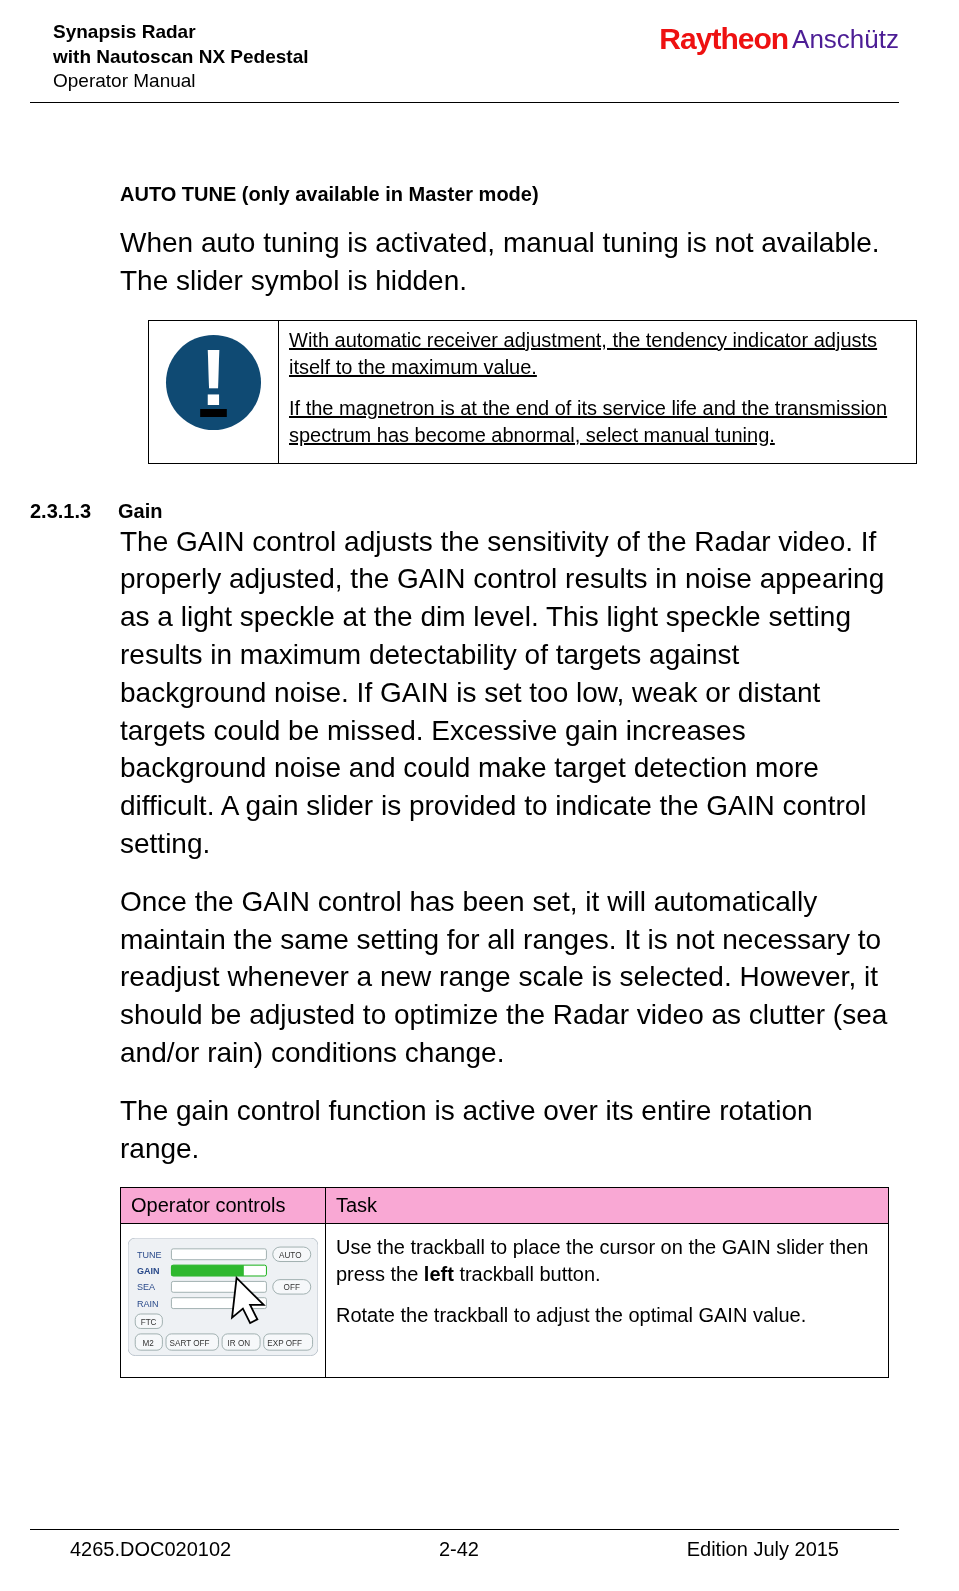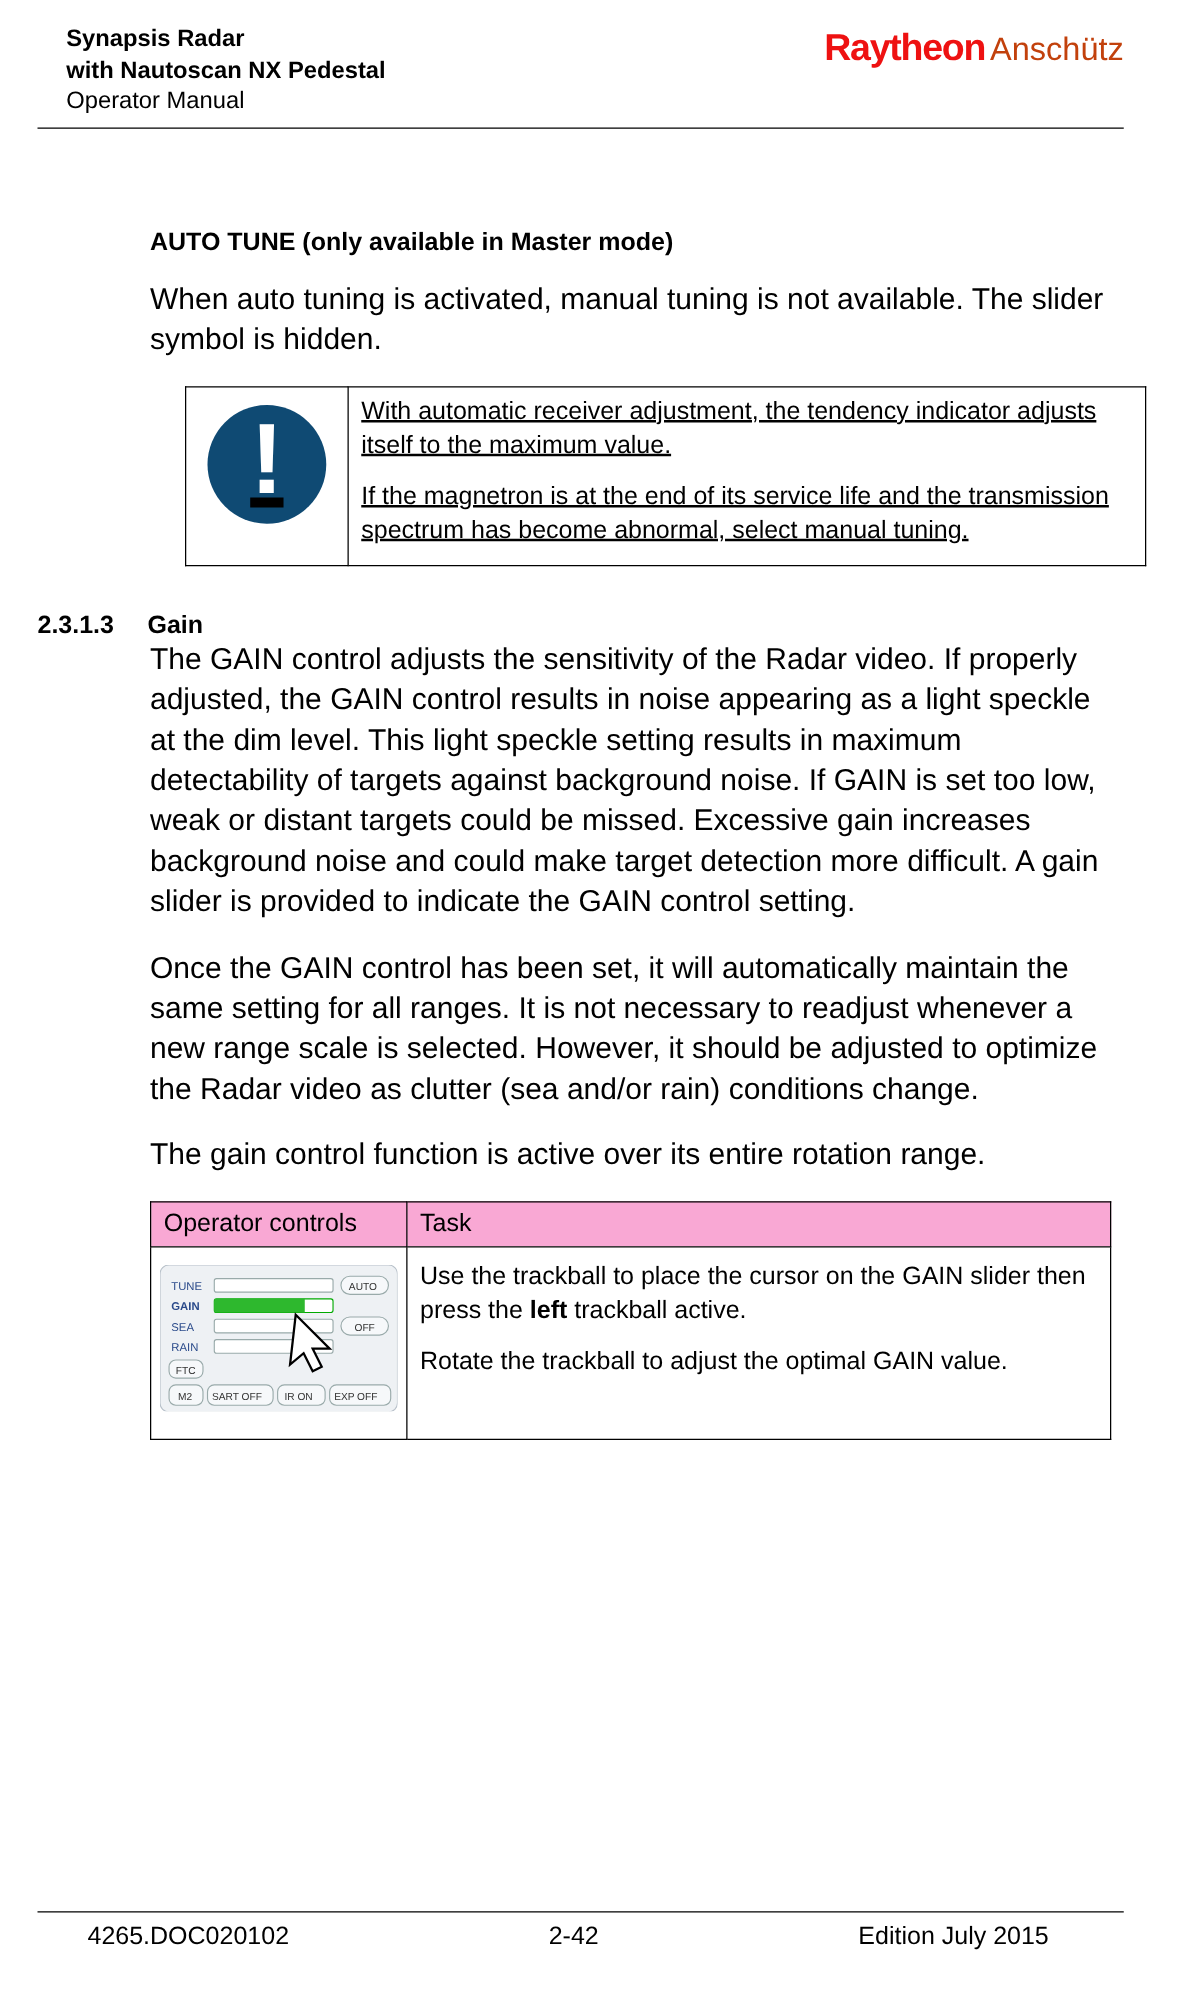--- a/index.html
+++ b/index.html
@@ -40,40 +40,40 @@
     .raytheon {
       font-family: Arial, sans-serif;
       font-weight: 700;
       font-size: 30px;
       color: #e11;
       letter-spacing: -1px;
     }
     .anschutz {
       font-family: Arial, sans-serif;
       font-size: 26px;
-      color: #c2410c;
+      color: #4c1d95;
       font-weight: 400;
     }
     hr.top-rule {
       border: none;
       border-top: 1.5px solid #000;
       margin: 8px 0 0 0;
     }
     .content {
       padding-left: 90px;
       padding-right: 10px;
       padding-top: 80px;
     }
     .heading-bold {
       font-weight: bold;
       font-size: 20px;
       margin-bottom: 18px;
     }
     p.body {
-      font-size: 24px;
+      font-size: 28px;
       line-height: 1.35;
       margin-bottom: 20px;
     }
     .note-table {
       border-collapse: collapse;
       width: 100%;
       margin-left: 28px;
       margin-bottom: 36px;
     }
     .note-table td {
@@ -261,21 +261,21 @@
             <text x="46" y="119" font-size="9" fill="#333" font-family="Arial">SART OFF</text>
             <rect x="104" y="106" width="42" height="18" rx="6" fill="#f6f8fa" stroke="#9aa"></rect>
             <text x="110" y="119" font-size="9" fill="#333" font-family="Arial">IR ON</text>
             <rect x="150" y="106" width="54" height="18" rx="6" fill="#f6f8fa" stroke="#9aa"></rect>
             <text x="154" y="119" font-size="9" fill="#333" font-family="Arial">EXP OFF</text>
 
             <polygon points="120,44 150,74 135,74 143,90 135,94 127,78 115,88" fill="#fff" stroke="#000" stroke-width="2"></polygon>
           </svg>
         </td>
         <td class="op-right">
-          <p><span>Use the trackball to place the cursor on the GAIN slider then press the </span><b>left</b><span> trackball active.</span></p>
+          <p><span>Use the trackball to place the cursor on the GAIN slider then press the </span><b>left</b><span> trackball button.</span></p>
           <p>Rotate the trackball to adjust the optimal GAIN value.</p>
         </td>
       </tr>
     </tbody>
       </table>
 
   </div>
 </div>
 
 <div class="footer">

